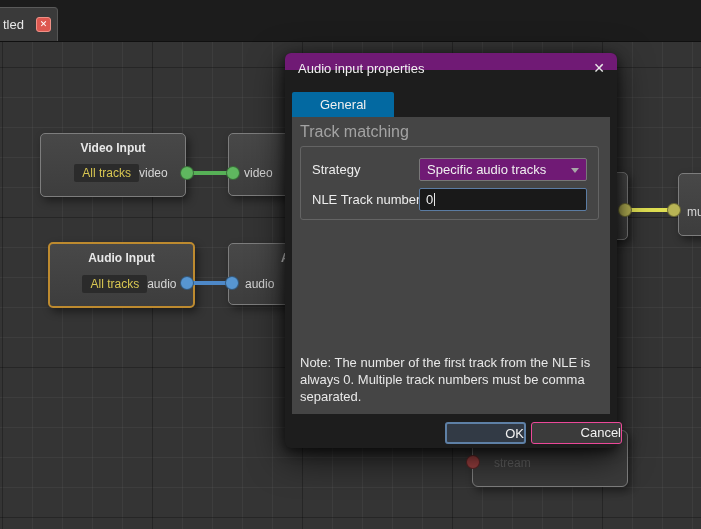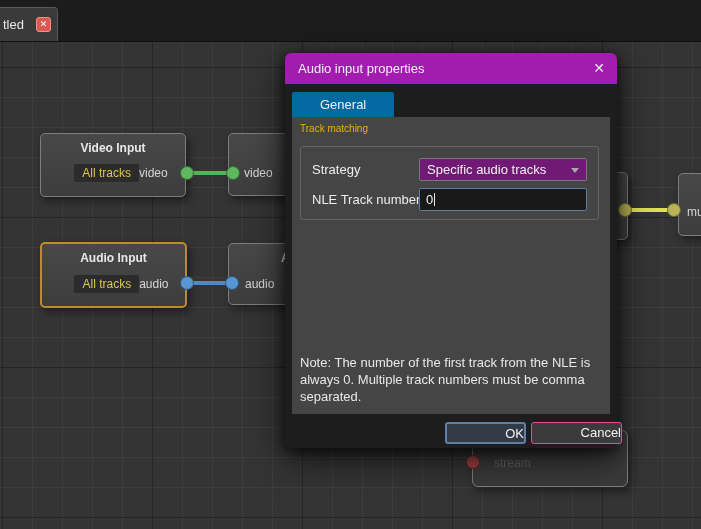--- a/index.html
+++ b/index.html
@@ -38,29 +38,29 @@
   .port-label{color:#d6d6d6;font-size:12px;}
   .dim-label{color:#616161;font-size:12px;}
   .node-selected{border:2px solid #bd8a2f;}
   
   .wire{position:absolute;height:4px;border-radius:2px;z-index:2;}
   .port{position:absolute;width:14px;height:14px;border-radius:50%;box-sizing:border-box;
     border:1px solid rgba(0,0,0,.4);z-index:3;}
   
   .dialog{position:absolute;left:285px;top:53px;width:332px;height:395px;background:#1d1d1d;
     border-radius:6px;box-shadow:0 10px 35px rgba(0,0,0,.7), 0 3px 12px rgba(0,0,0,.6);z-index:10;}
-  .dlg-titlebar{position:absolute;left:0;top:0;right:0;height:31px;background:#a21caf;
+  .dlg-titlebar{position:absolute;left:0;top:0;right:0;height:17px;background:#701a75;
     border-radius:6px 6px 0 0;}
   .dlg-title{position:absolute;left:13px;top:0;line-height:31px;font-size:13px;color:#f2f2f2;}
   .dlg-close{position:absolute;right:8px;top:5px;width:20px;height:20px;text-align:center;
     line-height:20px;font-size:14px;color:#e8e8e8;cursor:default;}
   .dlg-tab{position:absolute;left:7px;top:39px;height:25px;line-height:25px;background:#0369a1;
     padding:0 28px;font-size:13px;color:#f0f0f0;border-radius:2px 2px 0 0;}
   .dlg-panel{position:absolute;left:7px;top:64px;width:318px;height:297px;background:#454545;}
-  .grp-label{position:absolute;left:8px;top:6px;font-size:10px;color:#eab308;}
+  .grp-label{position:absolute;left:8px;top:6px;font-size:16px;color:#a3a3a3;}
   .grp-box{position:absolute;left:8px;top:29px;width:299px;height:74px;border:1px solid #646464;
     border-radius:3px;box-sizing:border-box;}
   .fld-label{position:absolute;font-size:13px;color:#ededed;}
   .combo{position:absolute;left:127px;top:41px;width:168px;height:23px;background:#701a75;
     border:1px solid #787878;border-radius:2px;box-sizing:border-box;color:#f0f0f0;
     font-size:13px;line-height:21px;padding-left:7px;}
   .combo-arrow{position:absolute;right:7px;top:9px;width:0;height:0;
     border-left:4px solid transparent;border-right:4px solid transparent;border-top:5px solid #a8a8a8;}
   .txt-input{position:absolute;left:127px;top:71px;width:168px;height:23px;background:#191919;
     border:1px solid #5b7ca3;border-radius:2px;box-sizing:border-box;color:#f0f0f0;
@@ -91,21 +91,21 @@
     <div class="node-row" style="top:30px;">
       <span class="badge">All tracks</span>
       <span class="port-label">video</span>
     </div>
   </div>
 
   <div class="node" style="left:228px;top:133px;width:72px;height:63px;">
     <span class="port-label" style="position:absolute;left:15px;top:32px;">video</span>
   </div>
 
-  <div class="node node-selected" style="left:40px;top:242px;width:147px;height:66px;">
+  <div class="node node-selected" style="left:48px;top:242px;width:147px;height:66px;">
     <div class="node-title">Audio Input</div>
     <div class="node-row" style="top:31px;">
       <span class="badge">All tracks</span>
       <span class="port-label">audio</span>
     </div>
   </div>
 
   <div class="node" style="left:228px;top:243px;width:72px;height:62px;">
     <span class="node-title" style="position:absolute;left:52px;top:7px;margin:0;">A</span>
     <span class="port-label" style="position:absolute;left:16px;top:33px;">audio</span>

